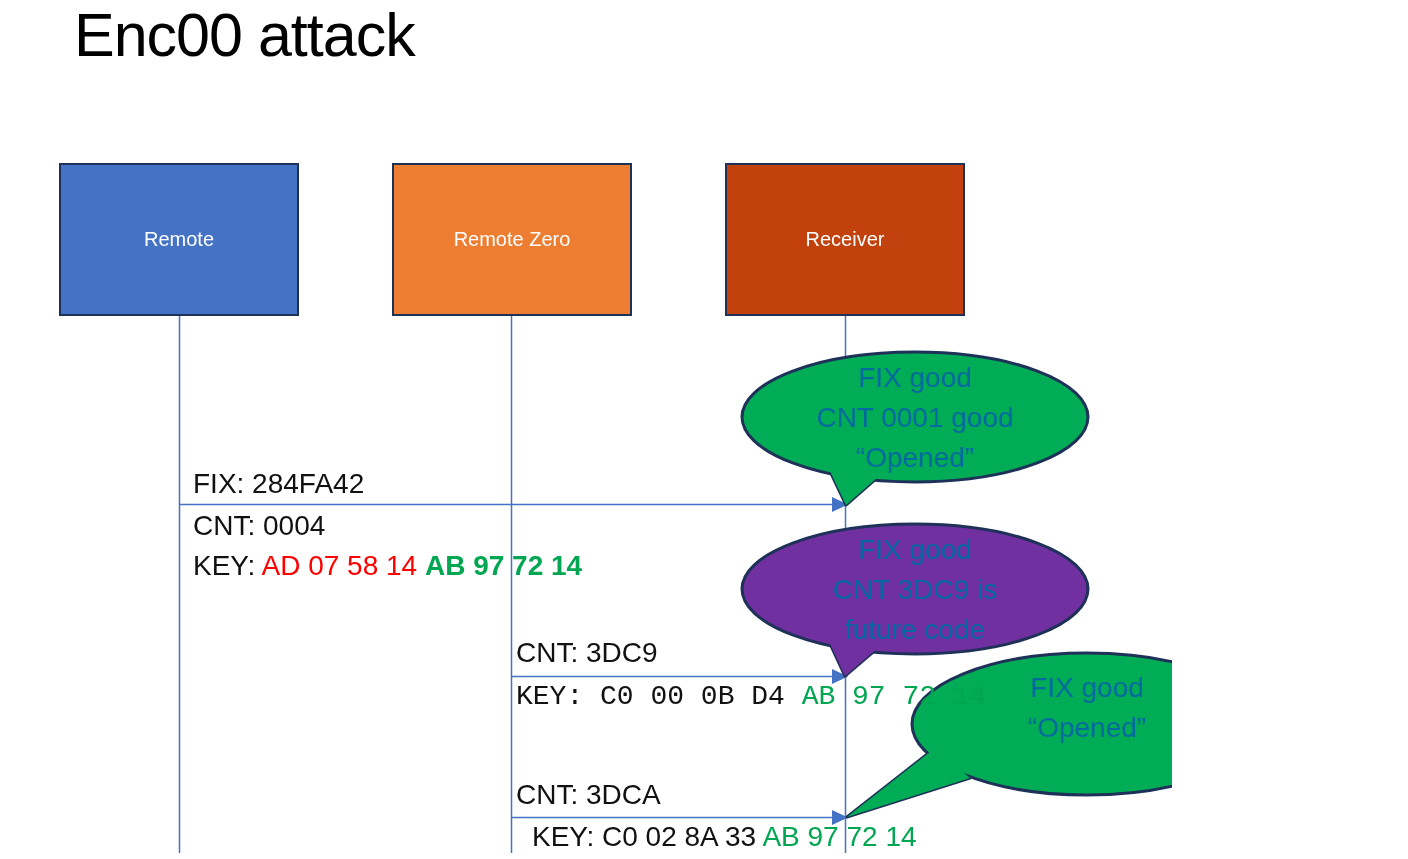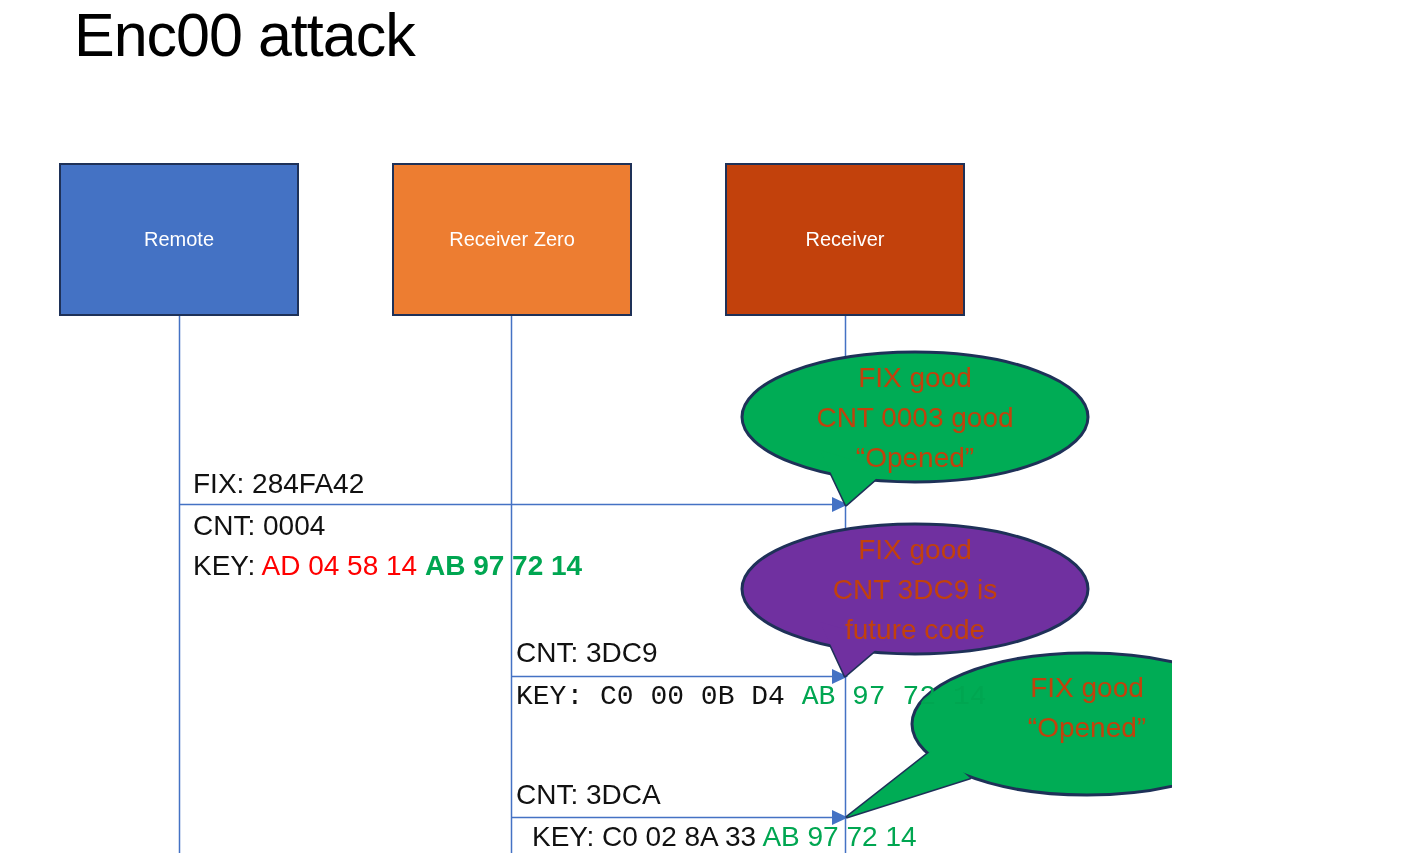--- a/index.html
+++ b/index.html
@@ -22,21 +22,21 @@
   .actor-flipper  { left:392px; }
   .actor-receiver { left:725px; }
   .msg-line {
     position:absolute; font-size:28px; color:#111111;
     white-space:nowrap; z-index:2;
   }
   .m1 { left:193px; }
   .m23 { left:516px; }
   .key-bold { font-weight:bold; }
   .callout-text {
-    position:absolute; text-align:center; color:#c2410c;
+    position:absolute; text-align:center; color:#0369a1;
     font-size:28px; line-height:40px; z-index:4; white-space:nowrap;
   }
   .co1 { left:742px; width:346px; top:358px; }
   .co2 { left:742px; width:346px; top:530px; }
   .co3 { left:912px; width:350px; top:668px; }
 </style>
 </head>
 <body>
 
 <div class="canvas">
@@ -80,45 +80,45 @@
       <polygon points="935,748 970,778 847,817" stroke-width="3" stroke-linejoin="round" fill="#00AC55" stroke="#1E3158"></polygon>
       <ellipse cx="1087" cy="724" rx="175" ry="71" stroke-width="3" fill="#00AC55" stroke="#1E3158"></ellipse>
       <polygon points="935,748 970,778 847,817" fill="#00AC55"></polygon>
     </g>
   </svg>
 
   <div class="actor actor-remote" style="background: rgb(68, 114, 196); border-color: rgb(30, 49, 88);">
     <span>Remote</span>
   </div>
   <div class="actor actor-flipper" style="background: rgb(237, 125, 49); border-color: rgb(30, 49, 88);">
-    <span>Receiver Zero</span>
+    <span>Remote Zero</span>
   </div>
   <div class="actor actor-receiver" style="background: #c2410c; border-color: rgb(30, 49, 88);">
     <span>Receiver</span>
   </div>
 
   <div class="msg-line m1" style="top:468px;">FIX: 284FA42</div>
   <div class="msg-line m1" style="top:510px;">CNT: 0004</div>
   <div class="msg-line m1" style="top:550px;">
-    <span>KEY: </span><span style="color: rgb(255, 0, 0);">AD 04 58 14 </span><span class="key-bold" style="color: rgb(0, 166, 81);">AB 97 72 14</span>
+    <span>KEY: </span><span style="color: rgb(255, 0, 0);">AD 07 58 14 </span><span class="key-bold" style="color: rgb(0, 166, 81);">AB 97 72 14</span>
   </div>
 
   <div class="msg-line m23" style="top:637px;">CNT: 3DC9</div>
   <div class="msg-line m23" style="top:681px;font-family:Liberation Mono, monospace;">
     <span>KEY: </span><span>C0 00 0B D4 </span><span style="color: rgb(0, 166, 81);">AB 97 72 14</span>
   </div>
 
   <div class="msg-line m23" style="top:779px;">CNT: 3DCA</div>
   <div class="msg-line m23" style="top:821px;margin-left:16px;">
     <span>KEY: </span><span>C0 02 8A 33 </span><span style="color: rgb(0, 166, 81);">AB 97 72 14</span>
   </div>
 
   <div class="callout-text co1">
     <div>FIX good</div>
-    <div>CNT 0003 good</div>
+    <div>CNT 0001 good</div>
     <div>“Opened”</div>
   </div>
   <div class="callout-text co2">
     <div>FIX good</div>
     <div>CNT 3DC9 is</div>
     <div>future code</div>
   </div>
   <div class="callout-text co3">
     <div>FIX good</div>
     <div>“Opened”</div>

